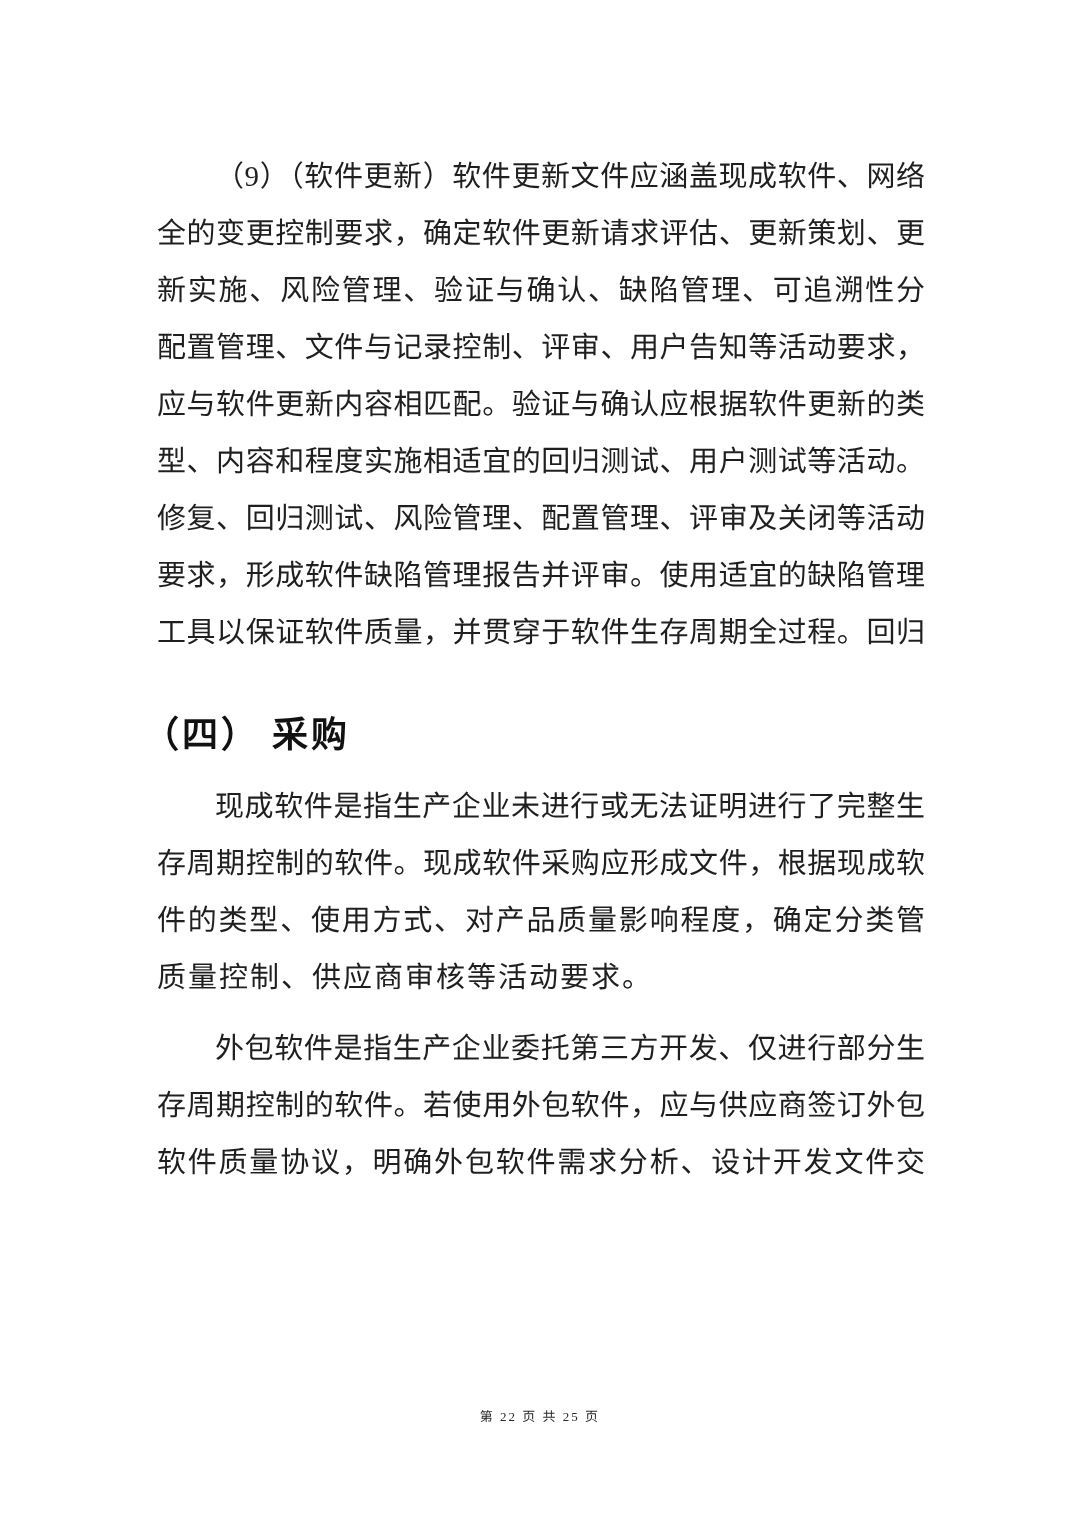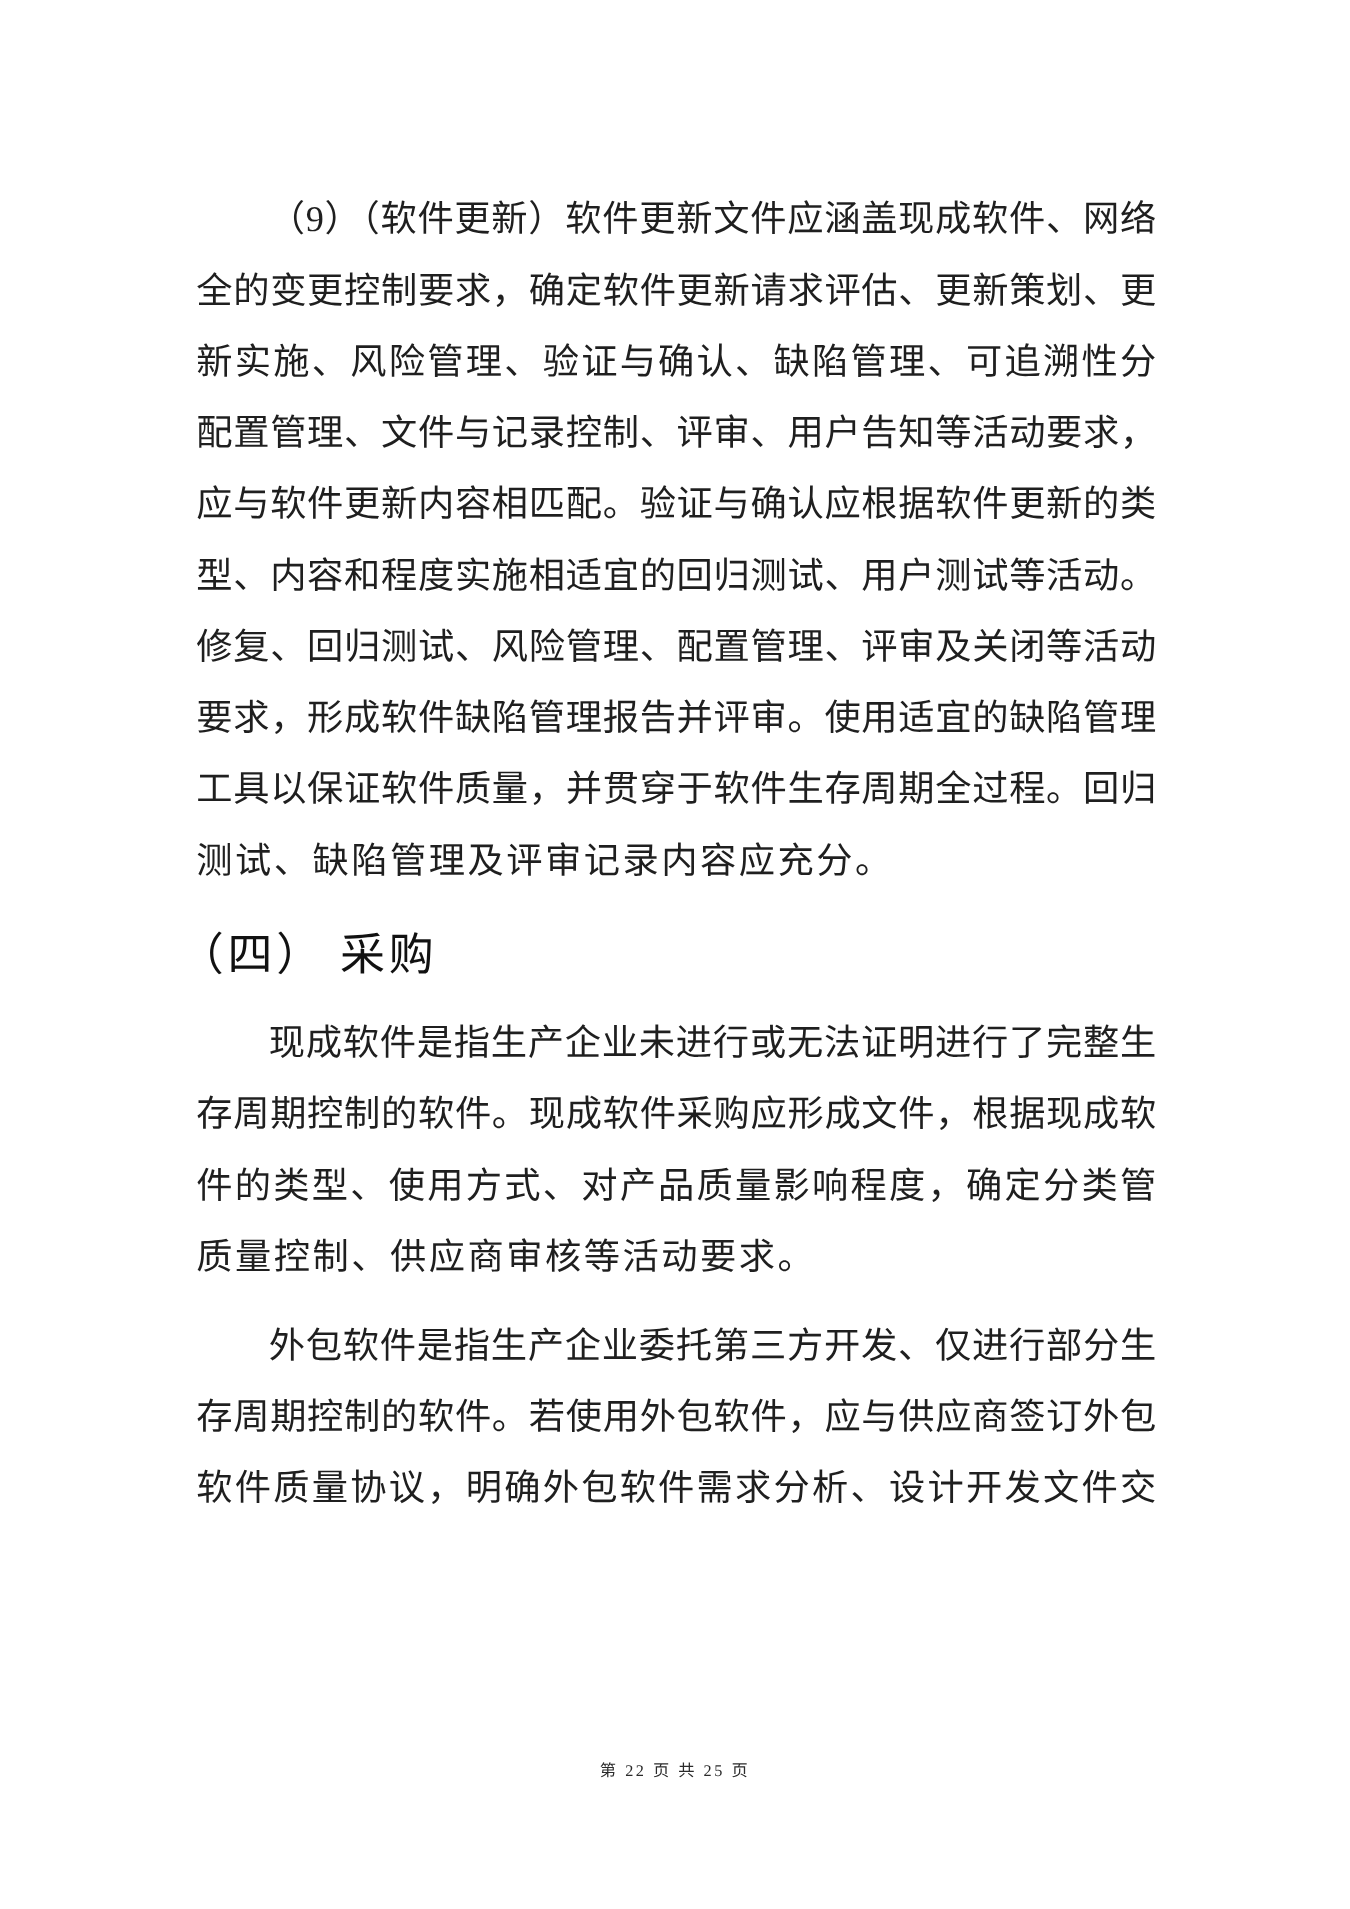--- a/index.html
+++ b/index.html
@@ -36,25 +36,25 @@
   .line.no-justify {
     text-align: left;
     text-align-last: left;
     letter-spacing: 2px;
   }
   .paragraph .line:first-child {
     text-indent: 2em;
   }
   .heading {
     font-size: 36px;
-    font-weight: normal;
+    font-weight: bold;
     color: #111111;
     height: 57px;
     line-height: 57px;
-    margin-top: 18px;
+    margin-top: 46px;
     letter-spacing: 3px;
   }
   .footer {
     position: absolute;
     left: 0;
     top: 1402px;
     width: 100%;
     text-align: center;
     font-size: 13px;
     line-height: 30px;
@@ -70,21 +70,20 @@
       <div class="paragraph">
         <div class="line">（9）（软件更新）软件更新文件应涵盖现成软件、网络安</div>
         <div class="line">全的变更控制要求，确定软件更新请求评估、更新策划、更</div>
         <div class="line">新实施、风险管理、验证与确认、缺陷管理、可追溯性分析、</div>
         <div class="line">配置管理、文件与记录控制、评审、用户告知等活动要求，</div>
         <div class="line">应与软件更新内容相匹配。验证与确认应根据软件更新的类</div>
         <div class="line">型、内容和程度实施相适宜的回归测试、用户测试等活动。</div>
         <div class="line">修复、回归测试、风险管理、配置管理、评审及关闭等活动</div>
         <div class="line">要求，形成软件缺陷管理报告并评审。使用适宜的缺陷管理</div>
         <div class="line">工具以保证软件质量，并贯穿于软件生存周期全过程。回归</div>
-        <div class="line no-justify">测试、缺陷管理及评审记录内容应充分。</div>
       </div>
       <div class="heading">（四） 采购</div>
       <div class="paragraph">
         <div class="line">现成软件是指生产企业未进行或无法证明进行了完整生</div>
         <div class="line">存周期控制的软件。现成软件采购应形成文件，根据现成软</div>
         <div class="line">件的类型、使用方式、对产品质量影响程度，确定分类管理、</div>
         <div class="line no-justify">质量控制、供应商审核等活动要求。</div>
       </div>
       <div class="paragraph">
         <div class="line">外包软件是指生产企业委托第三方开发、仅进行部分生</div>

